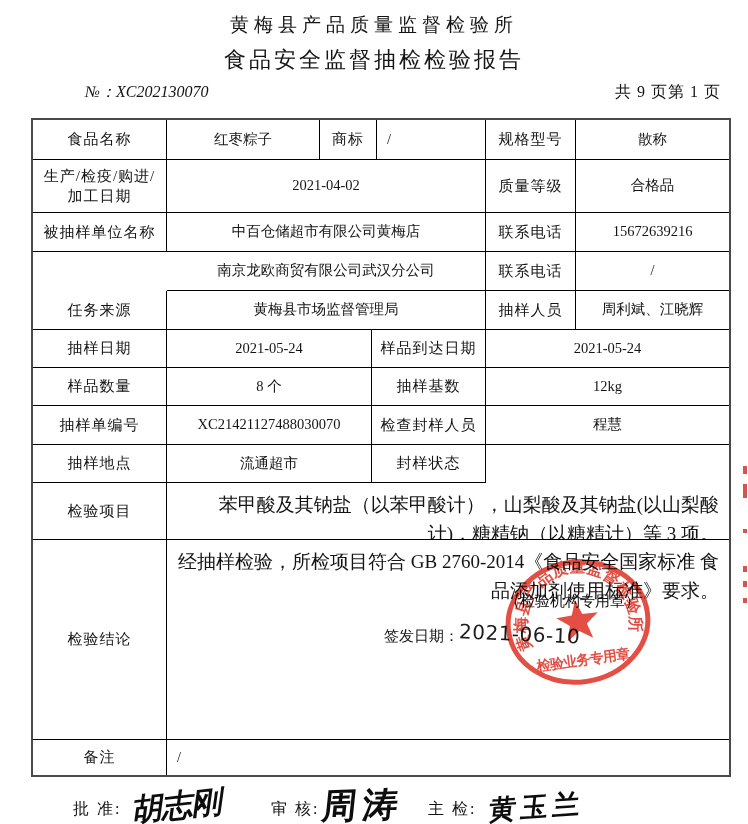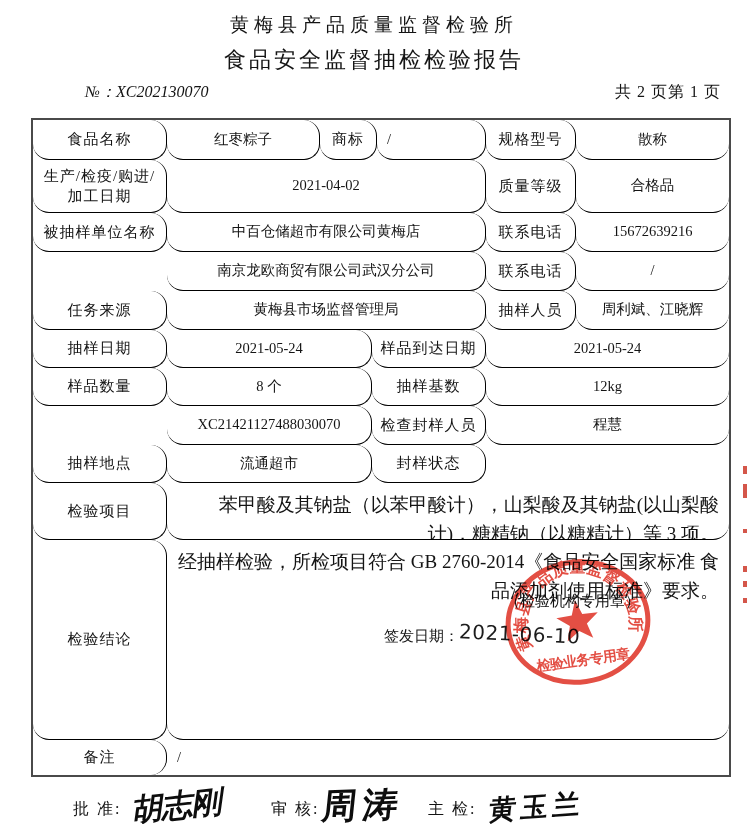--- a/index.html
+++ b/index.html
@@ -14,21 +14,21 @@
             font-size:19px; letter-spacing:5px; }
   .title2 { position:absolute; top:45px; left:0; width:100%; text-align:center;
             font-size:22px; letter-spacing:3px; font-weight:400; }
   .no-line { position:absolute; top:82px; left:85px; font-size:16px;font-style:italic; }
   .page-info { position:absolute; top:82px; left:615px; font-size:16px; letter-spacing:1px; }
   
   .tbl { position:absolute; left:31px; top:118px; width:700px; height:659px;
          border:2px solid #4a4a4a; background:#fff; }
   .cell { position:absolute; border-right:1px solid #000; border-bottom:1px solid #000;
           display:flex; align-items:center; justify-content:center;
-          font-size:15px; text-align:center; line-height:1.35; overflow:hidden;border-radius:16px; }
+          font-size:15px; text-align:center; line-height:1.35; overflow:hidden; }
   .cell.last  { border-right:none; }
   .cell.brnone{ border-bottom:none; }
   .cell.leftal{ justify-content:flex-start; padding-left:10px; text-align:left; }
   .cell.para  { justify-content:flex-start; align-items:flex-start;
                 padding:7px 10px 0 10px; text-align:right; line-height:29px; font-size:19px; }
   .lbl { letter-spacing:1px; }
   .val { font-size:14.5px; }
   
   .issue-label { position:absolute; left:384px; top:627px; font-size:15px; z-index:1; }
   .issue-date  { position:absolute; left:459px; top:622px; font-size:20px; z-index:2;
@@ -51,21 +51,21 @@
           transform:rotate(-4deg) skewX(-10deg); }
 </style>
 </head>
 <body>
 
 <div class="page">
 
   <div class="title1">黄梅县产品质量监督检验所</div>
   <div class="title2">食品安全监督抽检检验报告</div>
   <div class="no-line"><span>№：</span><span>XC202130070</span></div>
-  <div class="page-info">共 2 页第 1 页</div>
+  <div class="page-info">共 9 页第 1 页</div>
 
   <div class="tbl">
 
     <div class="cell lbl" style="left:0;top:0;width:134px;height:40px">食品名称</div>
     <div class="cell val" style="left:134px;top:0;width:153px;height:40px">红枣粽子</div>
     <div class="cell lbl" style="left:287px;top:0;width:57px;height:40px">商标</div>
     <div class="cell val leftal" style="left:344px;top:0;width:109px;height:40px">/</div>
     <div class="cell lbl" style="left:453px;top:0;width:90px;height:40px">规格型号</div>
     <div class="cell val last" style="left:543px;top:0;width:153px;height:40px">散称</div>
 
@@ -91,20 +91,21 @@
     <div class="cell lbl" style="left:0;top:210px;width:134px;height:38px">抽样日期</div>
     <div class="cell val" style="left:134px;top:210px;width:205px;height:38px">2021-05-24</div>
     <div class="cell lbl" style="left:339px;top:210px;width:114px;height:38px">样品到达日期</div>
     <div class="cell val last" style="left:453px;top:210px;width:243px;height:38px">2021-05-24</div>
 
     <div class="cell lbl" style="left:0;top:248px;width:134px;height:38px">样品数量</div>
     <div class="cell val" style="left:134px;top:248px;width:205px;height:38px">8 个</div>
     <div class="cell lbl" style="left:339px;top:248px;width:114px;height:38px">抽样基数</div>
     <div class="cell val last" style="left:453px;top:248px;width:243px;height:38px">12kg</div>
 
+    <div class="cell lbl" style="left:0;top:286px;width:134px;height:39px">抽样单编号</div>
     <div class="cell val" style="left:134px;top:286px;width:205px;height:39px">XC21421127488030070</div>
     <div class="cell lbl" style="left:339px;top:286px;width:114px;height:39px">检查封样人员</div>
     <div class="cell val last" style="left:453px;top:286px;width:243px;height:39px">程慧</div>
 
     <div class="cell lbl" style="left:0;top:325px;width:134px;height:38px">抽样地点</div>
     <div class="cell val" style="left:134px;top:325px;width:205px;height:38px">流通超市</div>
     <div class="cell lbl" style="left:339px;top:325px;width:114px;height:38px">封样状态</div>
 
     <div class="cell lbl" style="left:0;top:363px;width:134px;height:57px">检验项目</div>
     <div class="cell para last" style="left:134px;top:363px;width:562px;height:57px">苯甲酸及其钠盐（以苯甲酸计），山梨酸及其钠盐(以山梨酸计)，糖精钠（以糖精计）等 3 项。</div>

